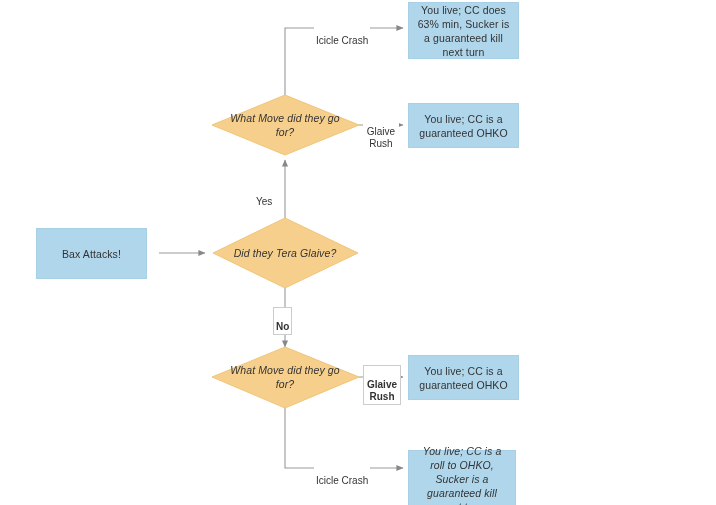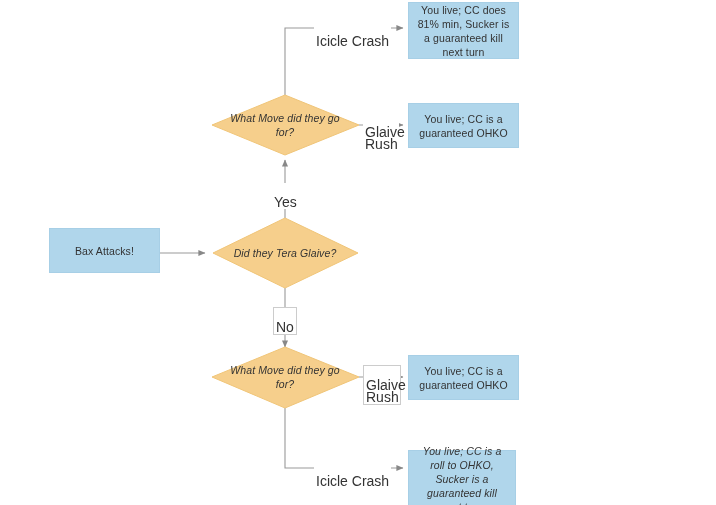--- a/index.html
+++ b/index.html
@@ -53,30 +53,31 @@
     font-size: 10.5px;
     line-height: 14px;
     letter-spacing: 0.1px;
     pointer-events: none;
     font-style: italic;
   }
   .edge-label {
     position: absolute;
     background: #ffffff;
     color: #333333;
-    font-size: 14px;
+    font-size: 10px;
     line-height: 12px;
     text-align: center;
     padding: 1px 2px;
     white-space: pre-line;
     border: 0;
   }
   .edge-label.boxed {
     border: 1px solid #cccccc;
     background: #ffffff;
+    font-weight: bold;
   }
 </style>
 </head>
 <body>
 
 <div id="canvas">
 
   <svg id="edges" viewBox="0 0 716 505">
     <defs>
       <marker id="arrow" markerWidth="8" markerHeight="8" refX="6.6" refY="3" orient="auto" markerUnits="userSpaceOnUse">
@@ -96,26 +97,26 @@
 
     <path d="M359,377 L403,377" fill="none" stroke="#999999" stroke-width="1.1" marker-end="url(#arrow)"></path>
 
     <path d="M285,408 L285,468 L403,468" fill="none" stroke="#999999" stroke-width="1.1" marker-end="url(#arrow)"></path>
 
     <polygon points="285,95 359,125 285,155 212,125" fill="#f6cf8c" stroke="#f0c578" stroke-width="1"></polygon>
     <polygon points="285,218 358,253 285,288 213,253" fill="#f6cf8c" stroke="#f0c578" stroke-width="1"></polygon>
     <polygon points="285,347 359,377 285,408 212,377" fill="#f6cf8c" stroke="#f0c578" stroke-width="1"></polygon>
   </svg>
 
-  <div class="node box" style="left:49px; top:228px; width:111px; height:45px;">
+  <div class="node box" style="left:36px; top:228px; width:111px; height:51px;">
     <span>Bax Attacks!</span>
   </div>
 
   <div class="node box" style="left:408px; top:2px; width:111px; height:57px;">
-    <span>You live; CC does 81% min, Sucker is a guaranteed kill next turn</span>
+    <span>You live; CC does 63% min, Sucker is a guaranteed kill next turn</span>
   </div>
 
   <div class="node box" style="left:408px; top:103px; width:111px; height:45px;">
     <span>You live; CC is a guaranteed OHKO</span>
   </div>
 
   <div class="node box" style="left:408px; top:355px; width:111px; height:45px;">
     <span>You live; CC is a guaranteed OHKO</span>
   </div>
 
@@ -128,21 +129,21 @@
   </div>
 
   <div class="diamond-label" style="left:222px; top:223px; width:126px; height:60px;">
     <span>Did they Tera Glaive?</span>
   </div>
 
   <div class="diamond-label" style="left:222px; top:347px; width:126px; height:60px;">
     <span>What Move did they go for?</span>
   </div>
 
-  <div class="edge-label" style="left:272px; top:183px;">
+  <div class="edge-label" style="left:254px; top:183px;">
     <span>Yes</span>
   </div>
 
   <div class="edge-label boxed" style="left:273px; top:307px;">
     <span>No</span>
   </div>
 
   <div class="edge-label" style="left:314px; top:22px;">
     <span>Icicle Crash</span>
   </div>

